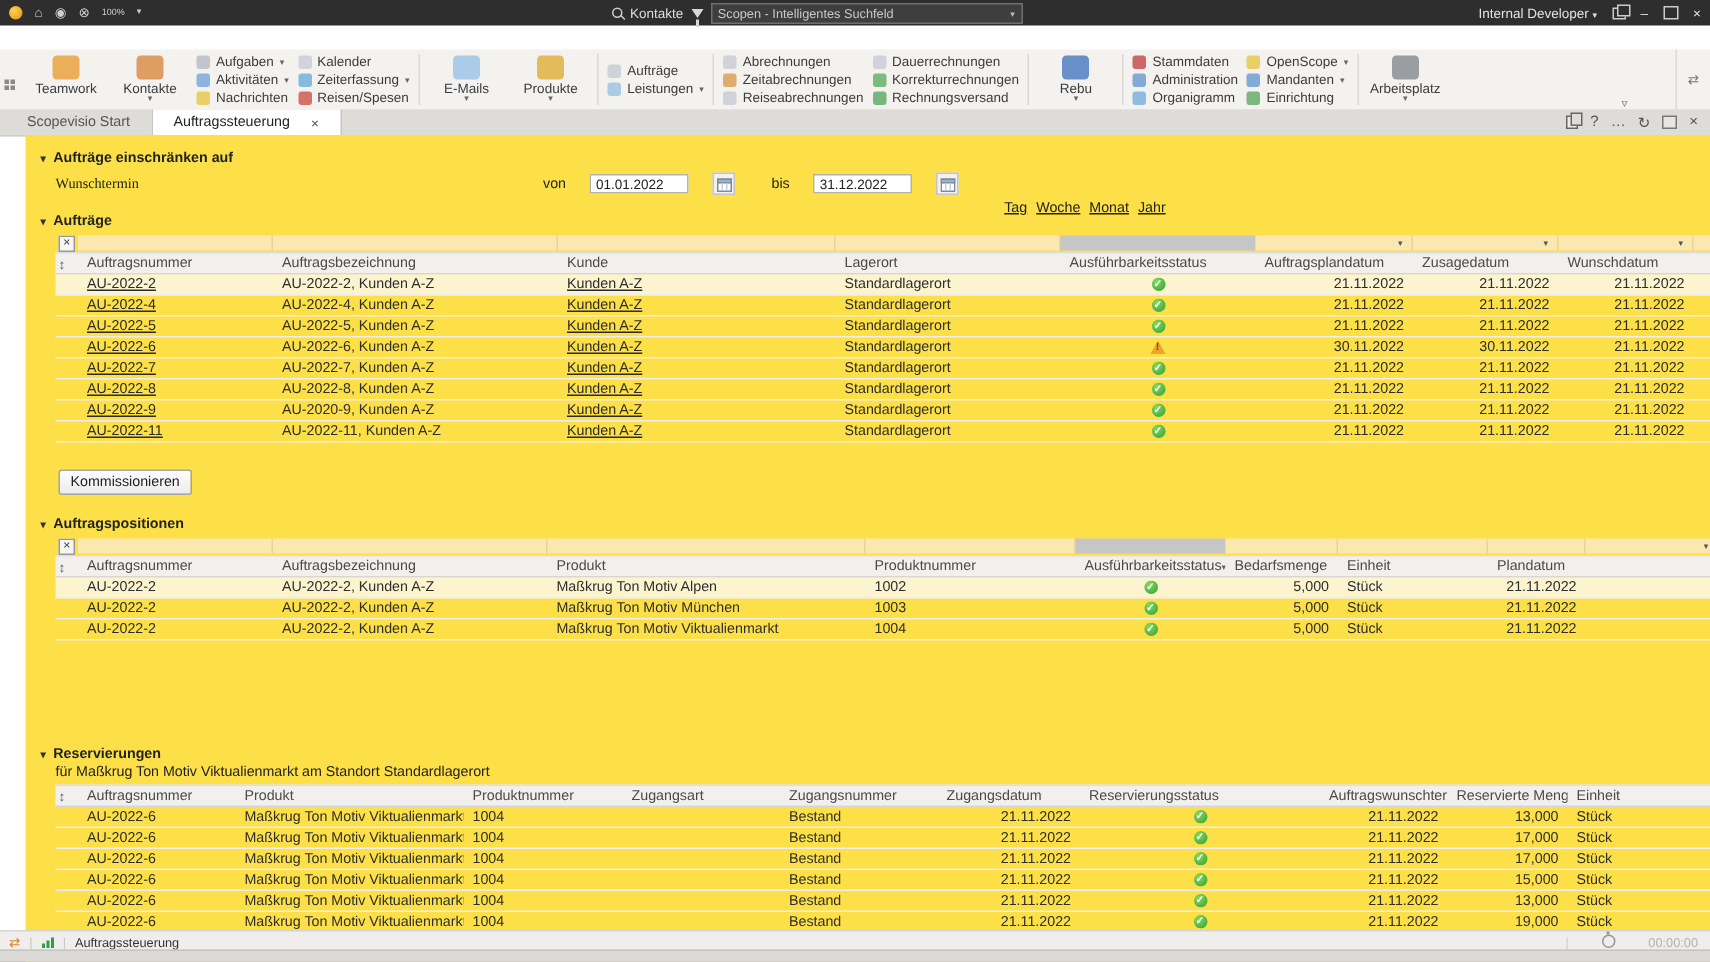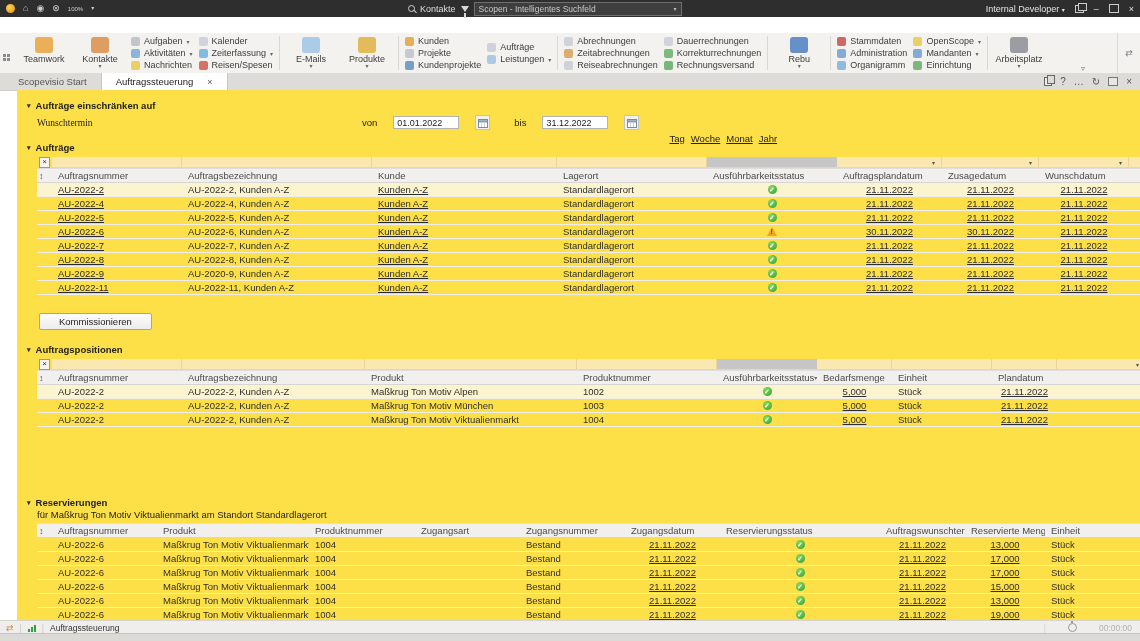--- a/index.html
+++ b/index.html
@@ -74,21 +74,21 @@
   #period-links{display:flex;gap:6px;margin-left:14px;}
   .plink{text-decoration:underline;color:#222;margin-top:31px;}
 
   
   .tbl{margin-left:20px;width:1120px;font-size:9.5px;color:#2e2e2e;}
   .trow{display:grid;align-items:center;}
   .tbl-a .trow{grid-template-columns:15px 130px 190px 185px 150px 130px 105px 97px 90px 1fr;}
   .tbl-p .trow{grid-template-columns:15px 130px 183px 212px 140px 100px 75px 100px 65px 1fr;}
   .tbl-r .trow{grid-template-columns:15px 105px 152px 106px 105px 105px 95px 160px 85px 80px 50px 1fr;}
   .tcell{padding:0 6px;white-space:nowrap;overflow:hidden;display:flex;align-items:center;}
-  .tcell.right{justify-content:center;text-decoration:underline;}
+  .tcell.right{justify-content:flex-end;}
   .tcell.center{justify-content:center;}
   .tcell.gut{padding:0 2px;}
   .thead{height:13px;background:#f1f0ee;border-top:1px solid #e0dedb;border-bottom:1px solid #d8d6d3;color:#4a4a4a;}
   .thead .tcell{font-size:9.5px;}
   .sorticon{color:#555;font-size:9px;}
   .hdd{margin-left:auto;font-size:6px;color:#666;}
   .trow.body{height:13px;border-bottom:1px solid #efeeec;}
   .trow.body.sel{background:#fcf3cf;}
   .lnk{text-decoration:underline;color:#2b2b2b;}
   .st{width:9px;height:9px;border-radius:50%;color:#fff;font-size:7px;line-height:9px;display:inline-flex;align-items:center;justify-content:center;font-weight:bold;}
@@ -101,21 +101,21 @@
   .fbar{height:10px;margin-bottom:1px;}
   .fy{background:#fbe7b0;border-right:1px solid rgba(160,130,50,.18);height:10px;}
   .fg{background:#c6c6c6;height:10px;}
   .fdd{justify-content:flex-end;}
   .dd{font-size:6px;color:#555;}
   .fclear{width:9px;height:9px;background:#f6f5f3;border:1px solid #9b9996;display:inline-flex;align-items:center;justify-content:center;font-size:8px;line-height:8px;color:#333;}
   .gear{color:#7d7b78;font-size:9px;margin-left:4px;}
   .ftail{justify-content:flex-end;background:#fbe7b0;}
 
   .kbtn-row{margin:16px 0 0 22px;}
-  .kbtn{font-size:9.5px;color:#222;background:linear-gradient(#fdfdfd,#ececec);border:1px solid #a7a5a2;border-radius:2px;padding:2px 19px;}
+  .kbtn{font-size:9.5px;color:#222;background:linear-gradient(#fdfdfd,#ececec);border:1px solid #a7a5a2;border-radius:2px;padding:2px 7px;}
 
   .sec-a{margin-top:12px;}
   .sec-p{margin-top:14px;}
   .res-wrap{margin-top:70px;position:relative;}
   .res-sub{margin-left:20px;font-size:9.5px;color:#222;margin-top:1px;margin-bottom:3px;}
   .res-mag{position:absolute;right:8px;top:27px;}
   .mag2{width:6px;height:6px;border:1.4px solid #555;border-radius:50%;position:relative;display:inline-block;}
   .mag2::after{content:'';position:absolute;width:4px;height:1.4px;background:#555;transform:rotate(45deg);right:-3px;bottom:-1px;}
   .scrollarrow{position:absolute;right:3px;font-size:7px;color:#777;}
   .sa-up{top:40px;}
@@ -221,34 +221,20 @@
           </div>
         </div>
         <div class="rgroup">
           <div class="bigitem">
             <span class="bicon" style="background: rgb(224, 177, 63);"></span>
             <span class="blabel">Produkte</span>
             <span class="barrow">▾</span>
           </div>
         </div>
         <div class="rsep"></div>
-        <div class="rgroup">
-          <div class="smallitem">
-            <span class="sicon" style="background: rgb(227, 162, 60);"></span>
-            <span class="slabel">Kunden</span>
-          </div>
-          <div class="smallitem">
-            <span class="sicon" style="background: rgb(188, 195, 202);"></span>
-            <span class="slabel">Projekte</span>
-          </div>
-          <div class="smallitem">
-            <span class="sicon" style="background: rgb(95, 143, 192);"></span>
-            <span class="slabel">Kundenprojekte</span>
-          </div>
-        </div>
         <div class="rgroup">
           <div class="smallitem">
             <span class="sicon" style="background: rgb(200, 206, 213);"></span>
             <span class="slabel">Aufträge</span>
           </div>
           <div class="smallitem">
             <span class="sicon" style="background: rgb(159, 195, 226);"></span>
             <span class="slabel">Leistungen</span>
             <span class="sarrow">▾</span>
           </div>

